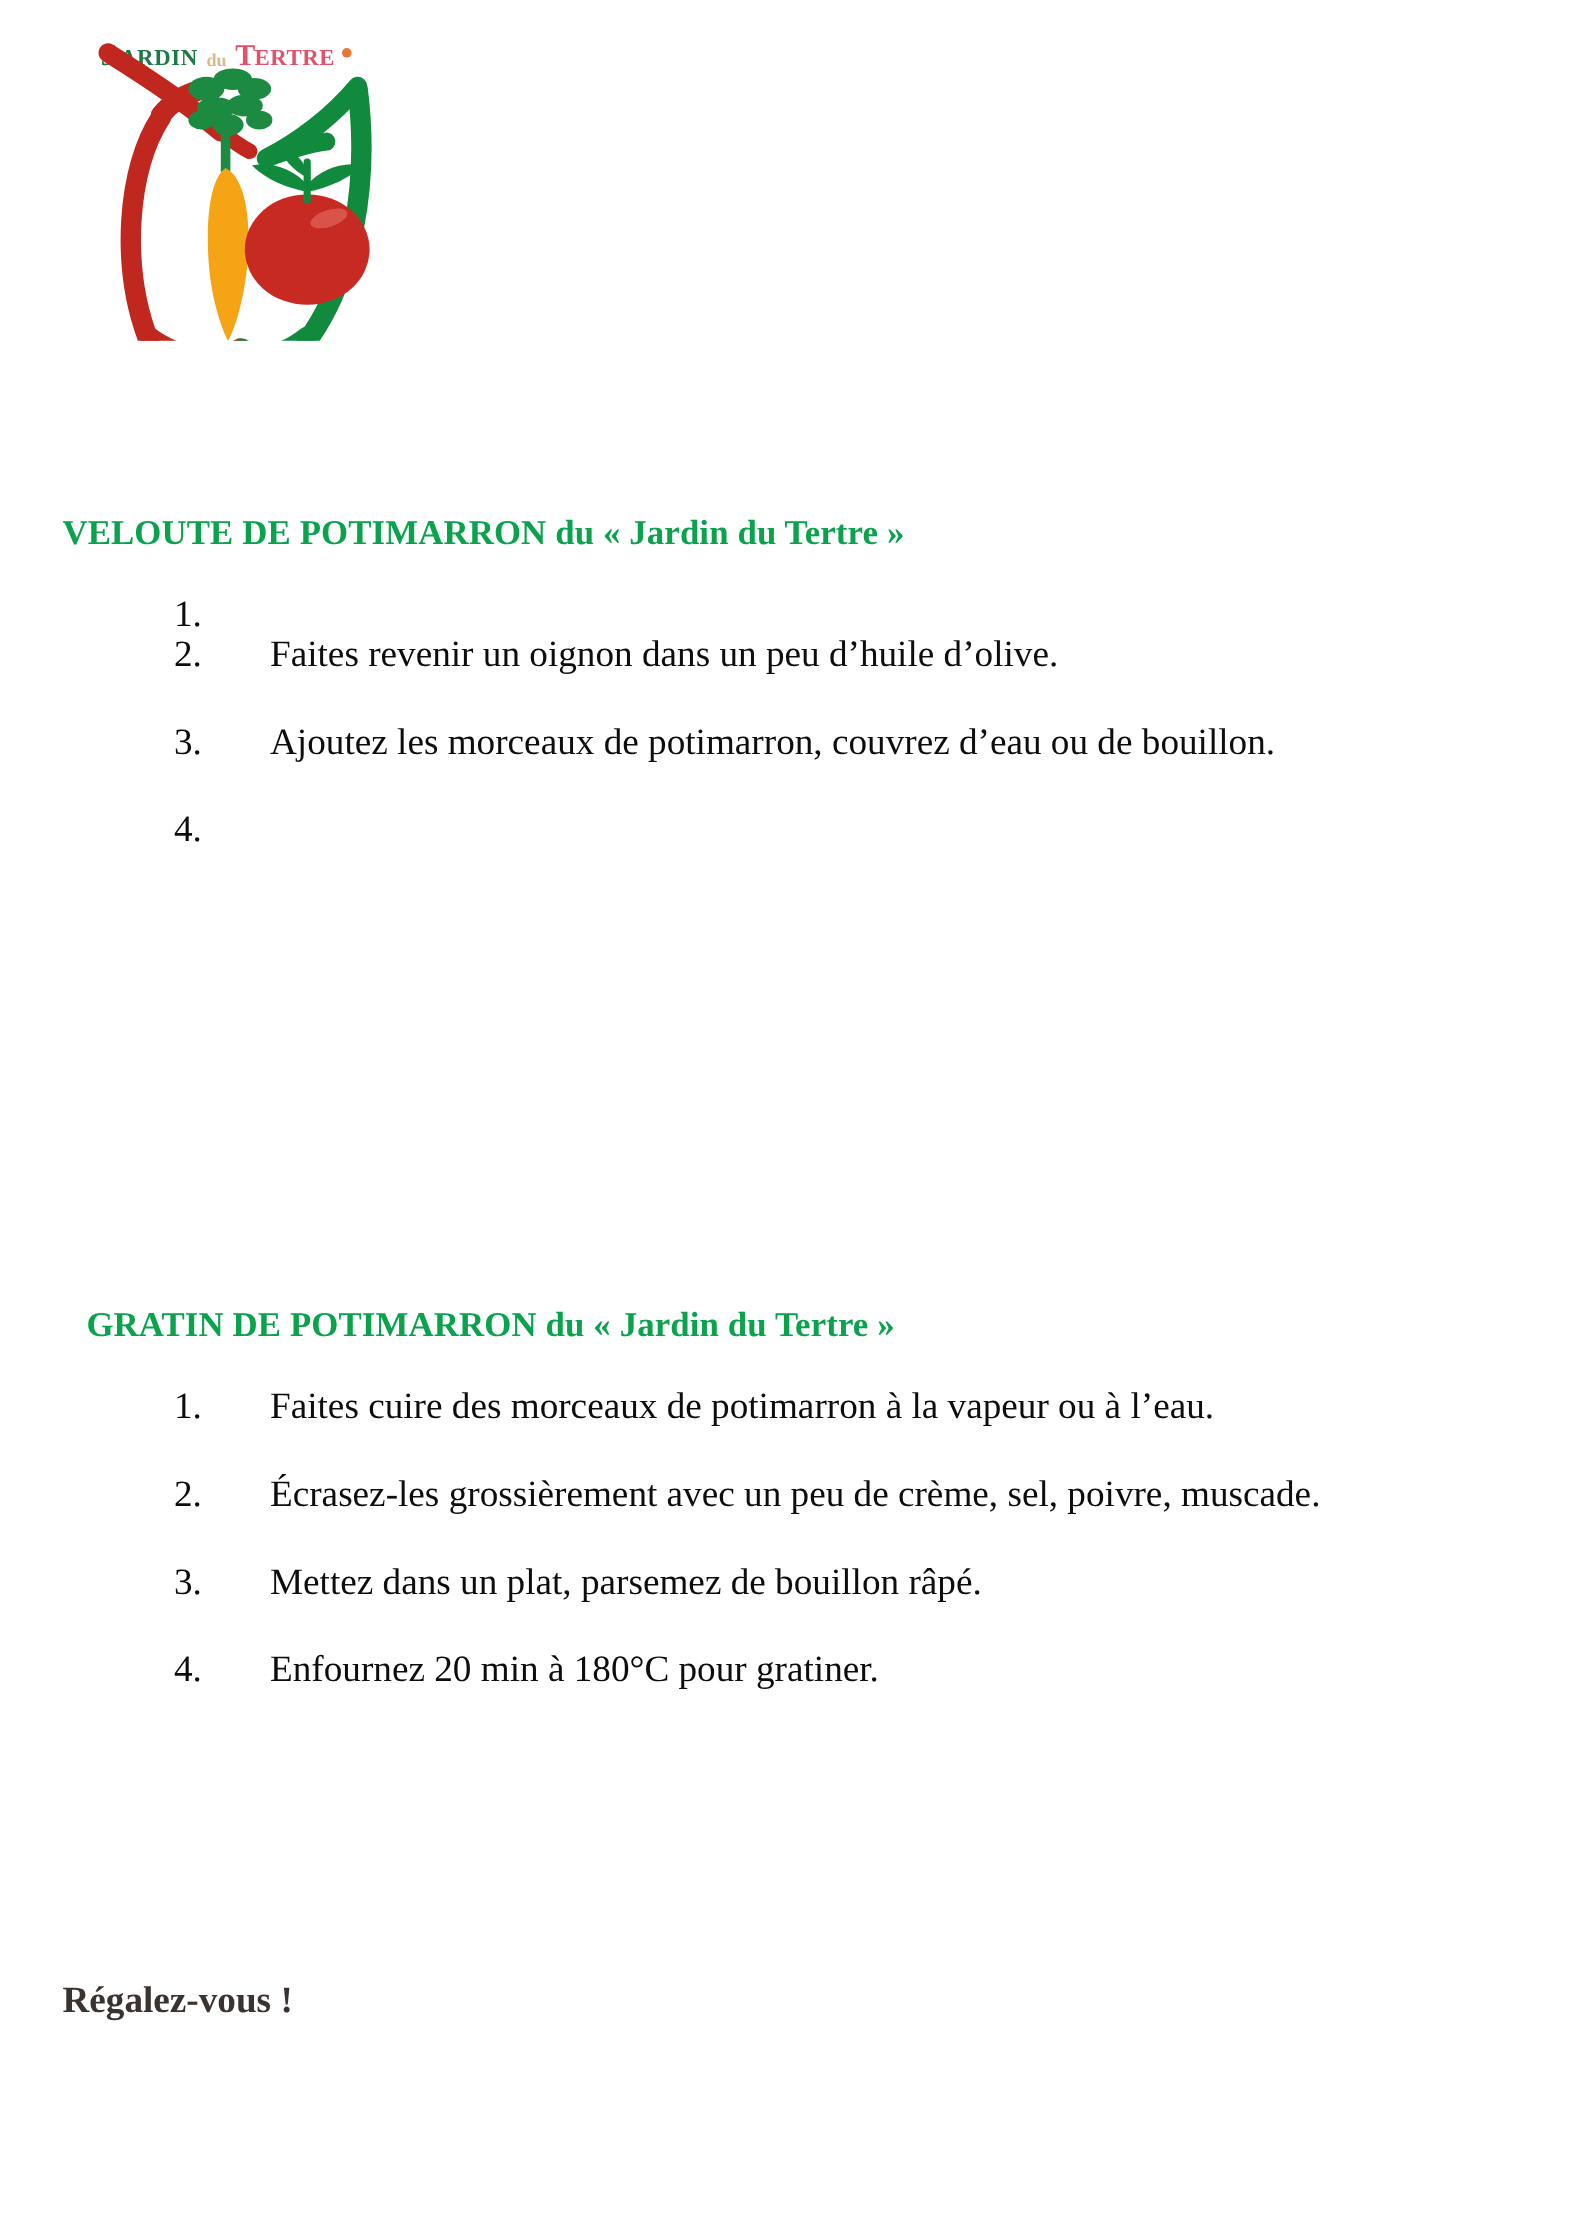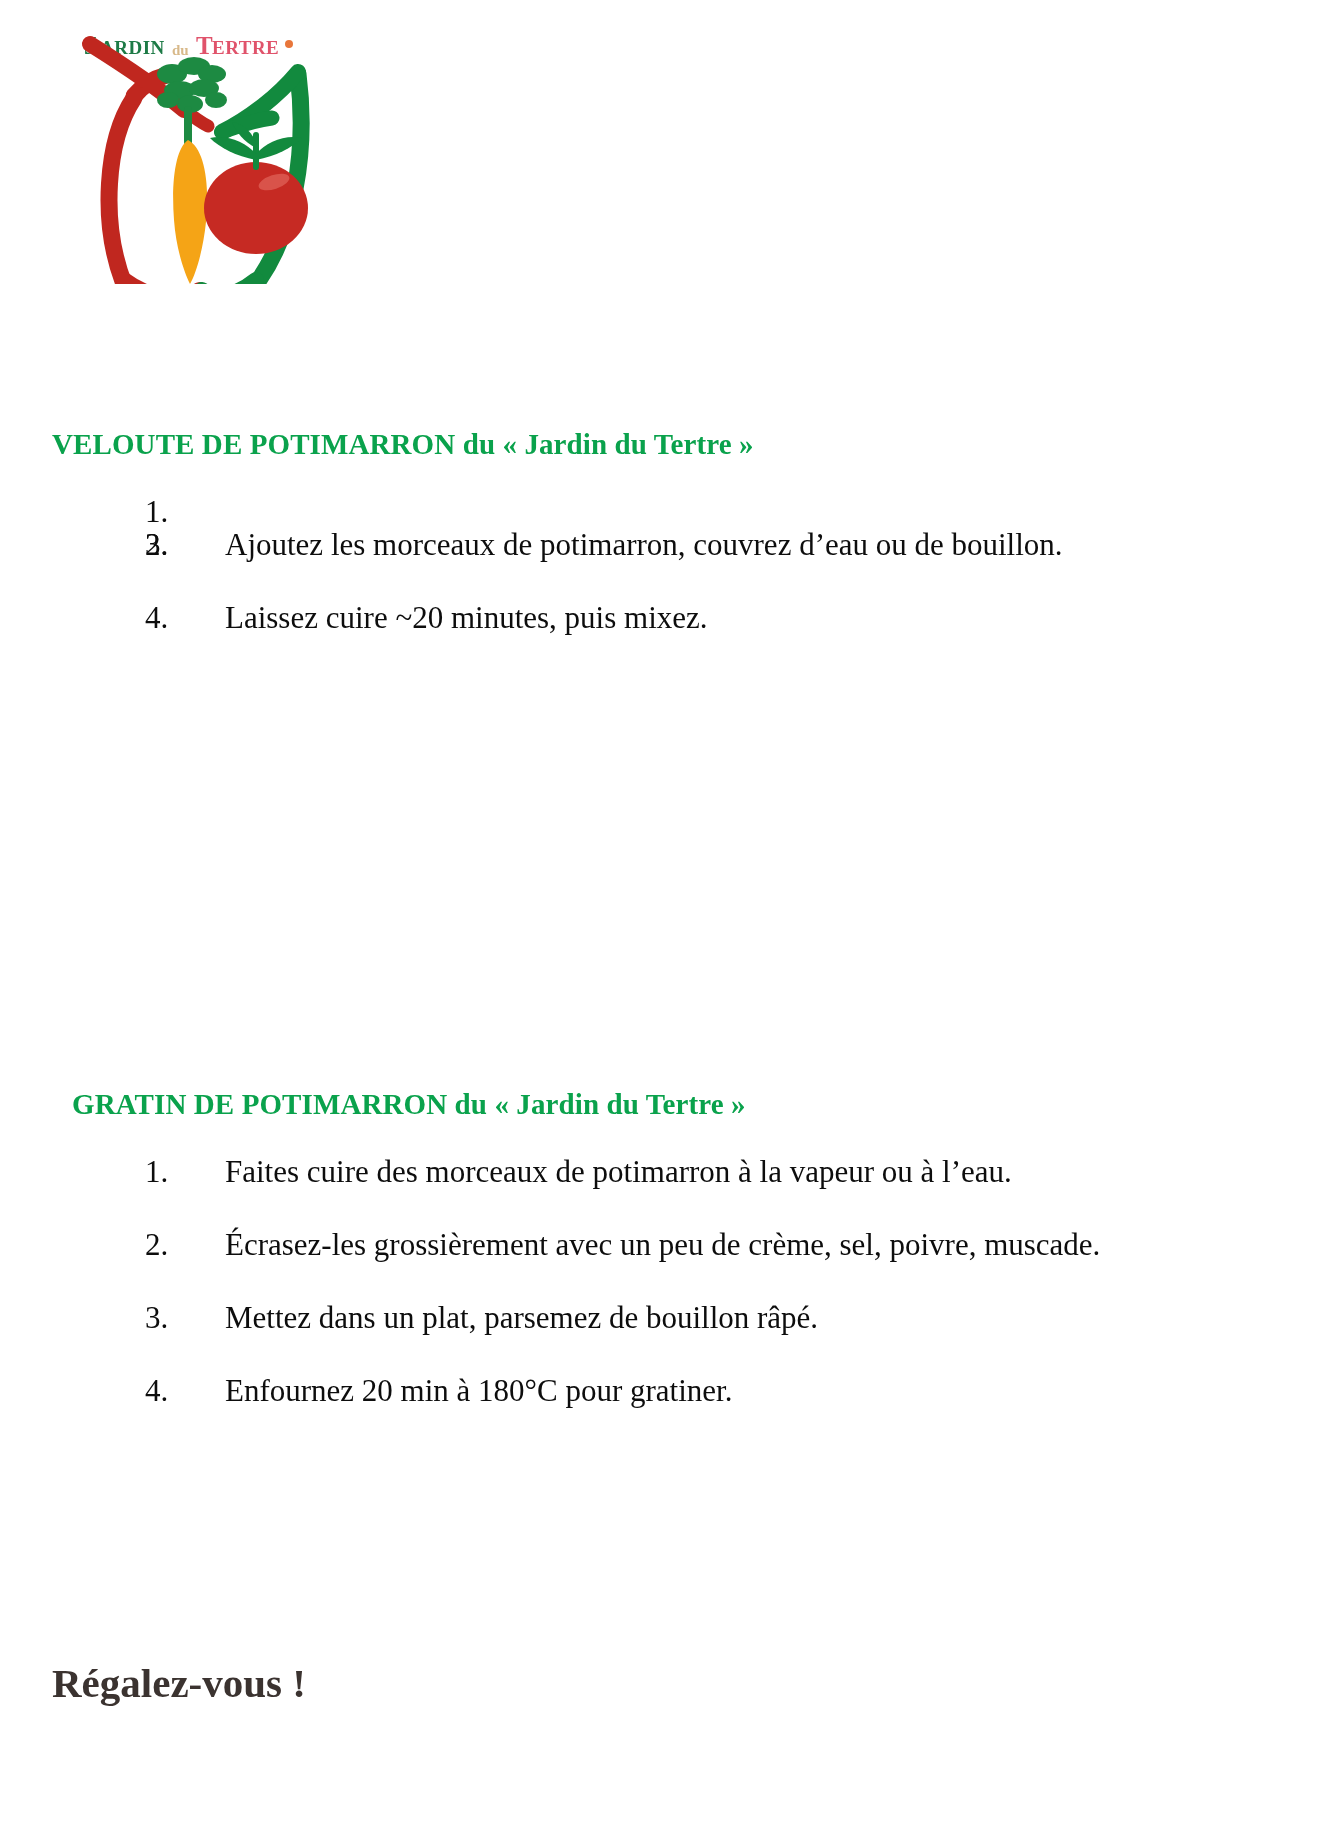--- a/index.html
+++ b/index.html
@@ -99,21 +99,21 @@
     color: #f3b23f;
     vertical-align: -2px;
     margin-right: 7px;
   }
 
   
   .closing-line {
     position: absolute;
     left: 52px;
     top: 1618px;
-    font-size: 41px;
+    font-size: 31px;
     font-weight: bold;
     color: #3b3330;
     font-family: "Liberation Serif", "DejaVu Serif", serif;
     white-space: nowrap;
   }
 </style>
 </head>
 <body>
 
 <div class="page">
@@ -169,28 +169,28 @@
   </div>
 
   <h2 id="heading-veloute" class="recipe-heading">VELOUTE DE POTIMARRON du « Jardin du Tertre »</h2>
 
   <ol id="list-veloute" class="recipe-list">
     <li class="step">
       <span class="step-num">1.</span>
     </li>
     <li class="step">
       <span class="step-num">2.</span>
+      <span class="step-text">Faites revenir un oignon dans un peu d’huile d’olive.</span>
     </li>
     <li class="step">
       <span class="step-num">3.</span>
       <span class="step-text">Ajoutez les morceaux de potimarron, couvrez d’eau ou de bouillon.</span>
     </li>
     <li class="step">
       <span class="step-num">4.</span>
-      <span class="step-text">Laissez cuire ~20 minutes, puis mixez.</span>
     </li>
   </ol>
 
   <h2 id="heading-gratin" class="recipe-heading">GRATIN DE POTIMARRON du « Jardin du Tertre »</h2>
 
   <ol id="list-gratin" class="recipe-list">
     <li class="step">
       <span class="step-num">1.</span>
       <span class="step-text">Faites cuire des morceaux de potimarron à la vapeur ou à l’eau.</span>
     </li>

